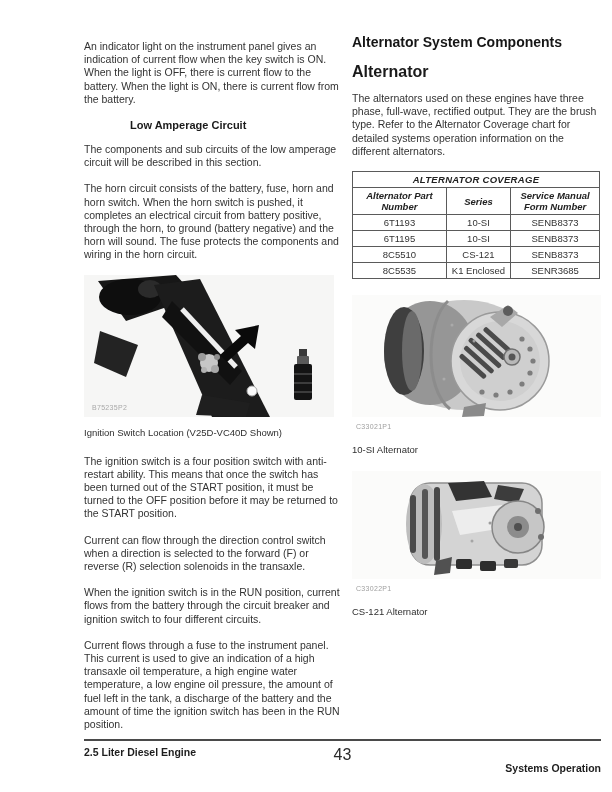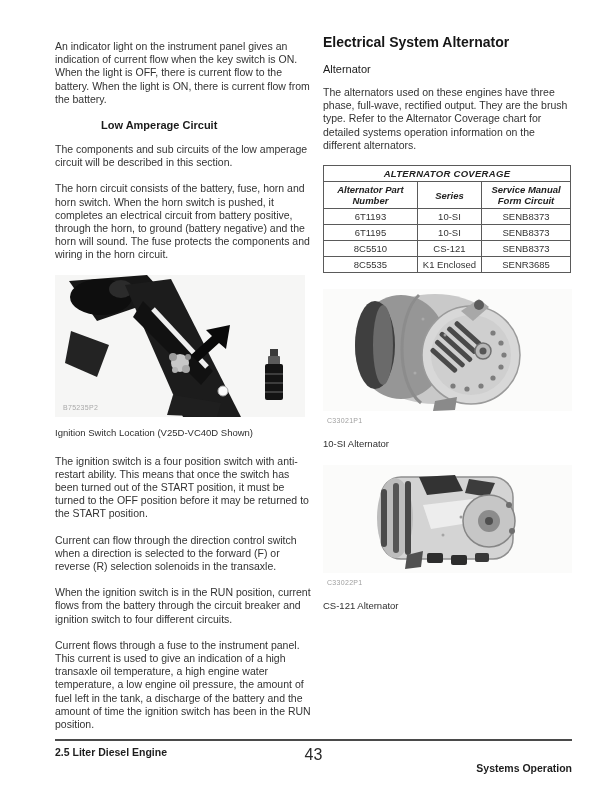--- a/index.html
+++ b/index.html
@@ -1,25 +1,25 @@
 <!DOCTYPE html>
 <html><head>
 <meta charset="utf-8">
 <style>
   html,body{margin:0;padding:0;background:#ffffff;}
   .page{
     position:relative;width:572px;height:792px;background:#ffffff;
-    font-family:"Liberation Sans",sans-serif;color:#2e2e2e;overflow:hidden;
+    font-family:"Liberation Sans",sans-serif;color:#2e2e2e;overflow:hidden;margin-left:29px;
   }
   .col{position:absolute;}
   .col-left{left:55px;top:40px;width:256px;}
   .col-right{left:323px;top:34px;width:250px;}
   p.body{font-size:10.5px;line-height:13.2px;margin:0 0 13px 0;color:#333;}
   h1.main{font-size:14px;line-height:16px;font-weight:bold;color:#161616;margin:0 0 13px 0;}
-  h2.sub{font-size:11px;font-weight:normal;color:#1a1a1a;margin:0 0 11px 0;}
+  h2.sub{font-size:16px;font-weight:bold;color:#1a1a1a;margin:0 0 11px 0;}
   h3.section{font-size:11px;font-weight:bold;color:#1a1a1a;margin:6px 0 12px 0;padding-left:46px;}
 
   table.coverage{border-collapse:collapse;width:248px;margin:4px 0 0 0;}
   table.coverage th, table.coverage td{
     border:1px solid #5a5a5a;text-align:center;vertical-align:middle;
     font-size:9.5px;color:#333;padding:2px 3px;line-height:11px;
   }
   table.coverage th{font-weight:bold;color:#222;font-style:italic;}
   th.tbl-title{font-size:10px;letter-spacing:.3px;padding:3px;}
   .w1{width:38%;} .w2{width:26%;} .w3{width:36%;}
@@ -99,34 +99,34 @@
     <p class="body" style="margin-top:17px;">The ignition switch is a four position switch with anti-restart ability. This means that once the switch has been turned out of the START position, it must be turned to the OFF position before it may be returned to the START position.</p>
 
     <p class="body">Current can flow through the direction control switch when a direction is selected to the forward (F) or reverse (R) selection solenoids in the transaxle.</p>
 
     <p class="body">When the ignition switch is in the RUN position, current flows from the battery through the circuit breaker and ignition switch to four different circuits.</p>
 
     <p class="body">Current flows through a fuse to the instrument panel. This current is used to give an indication of a high transaxle oil temperature, a high engine water temperature, a low engine oil pressure, the amount of fuel left in the tank, a discharge of the battery and the amount of time the ignition switch has been in the RUN position.</p>
   </div>
 
   <div class="col col-right">
-    <h1 class="main">Electrical System Alternator</h1>
+    <h1 class="main">Alternator System Components</h1>
     <h2 class="sub">Alternator</h2>
 
     <p class="body">The alternators used on these engines have three phase, full-wave, rectified output. They are the brush type. Refer to the Alternator Coverage chart for detailed systems operation information on the different alternators.</p>
 
     <table class="coverage">
       <thead>
         <tr>
           <th colspan="3" class="tbl-title">ALTERNATOR COVERAGE</th>
         </tr>
         <tr>
           <th class="w1">Alternator Part Number</th>
           <th class="w2">Series</th>
-          <th class="w3">Service Manual Form Circuit</th>
+          <th class="w3">Service Manual Form Number</th>
         </tr>
       </thead>
       <tbody>
         <tr>
           <td>6T1193</td>
           <td>10-SI</td>
           <td>SENB8373</td>
         </tr>
         <tr>
           <td>6T1195</td>

